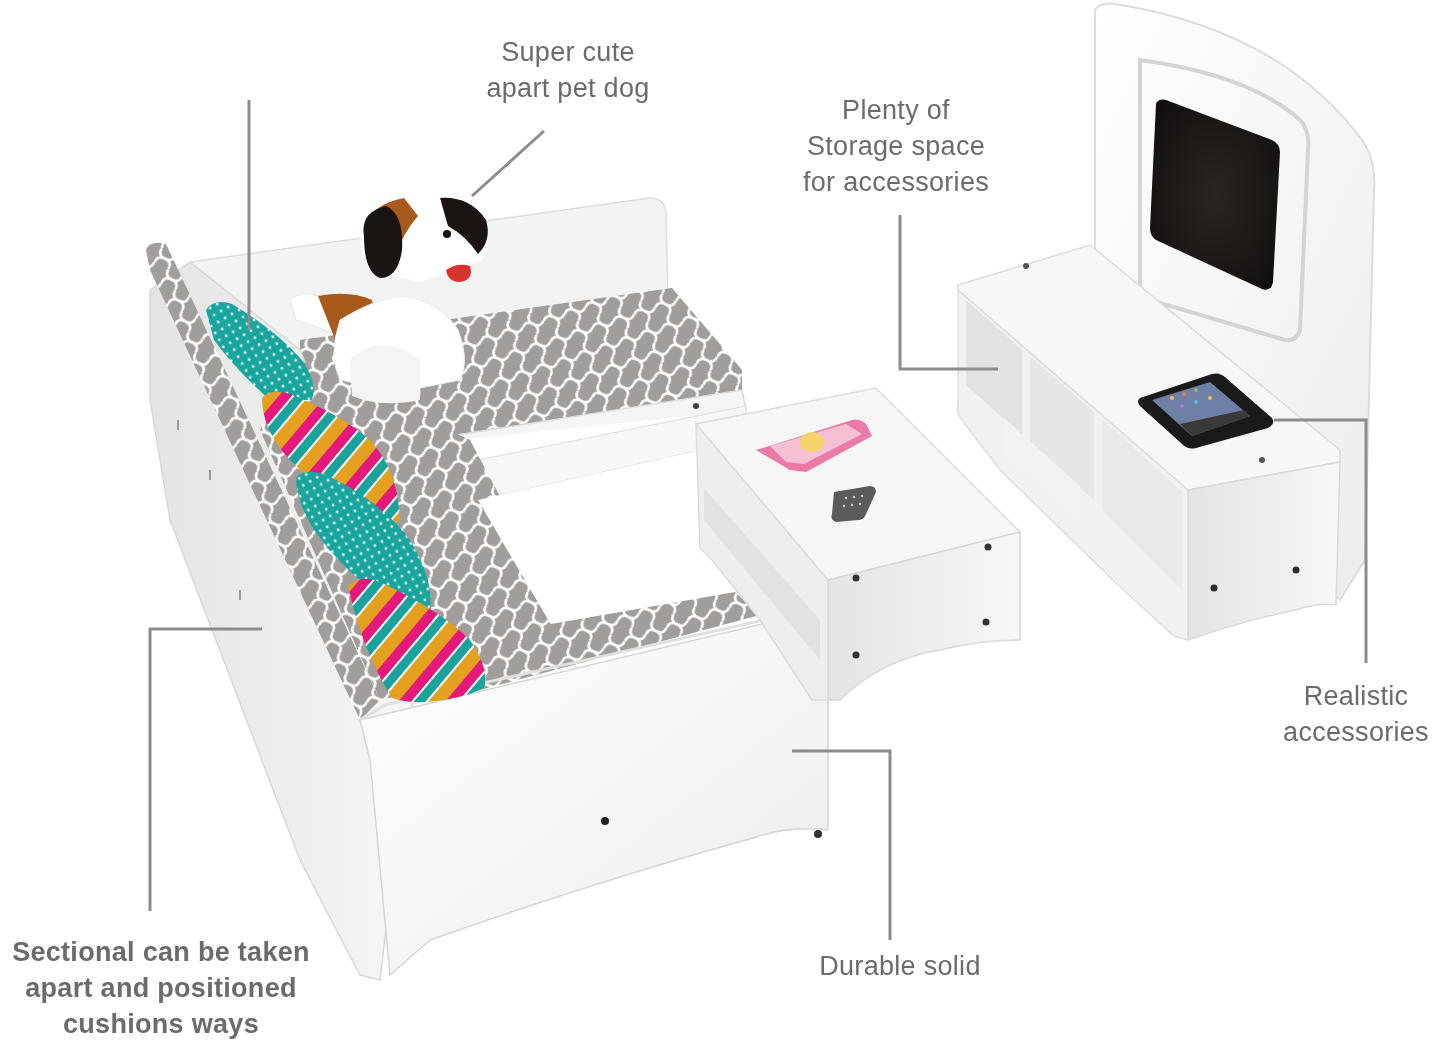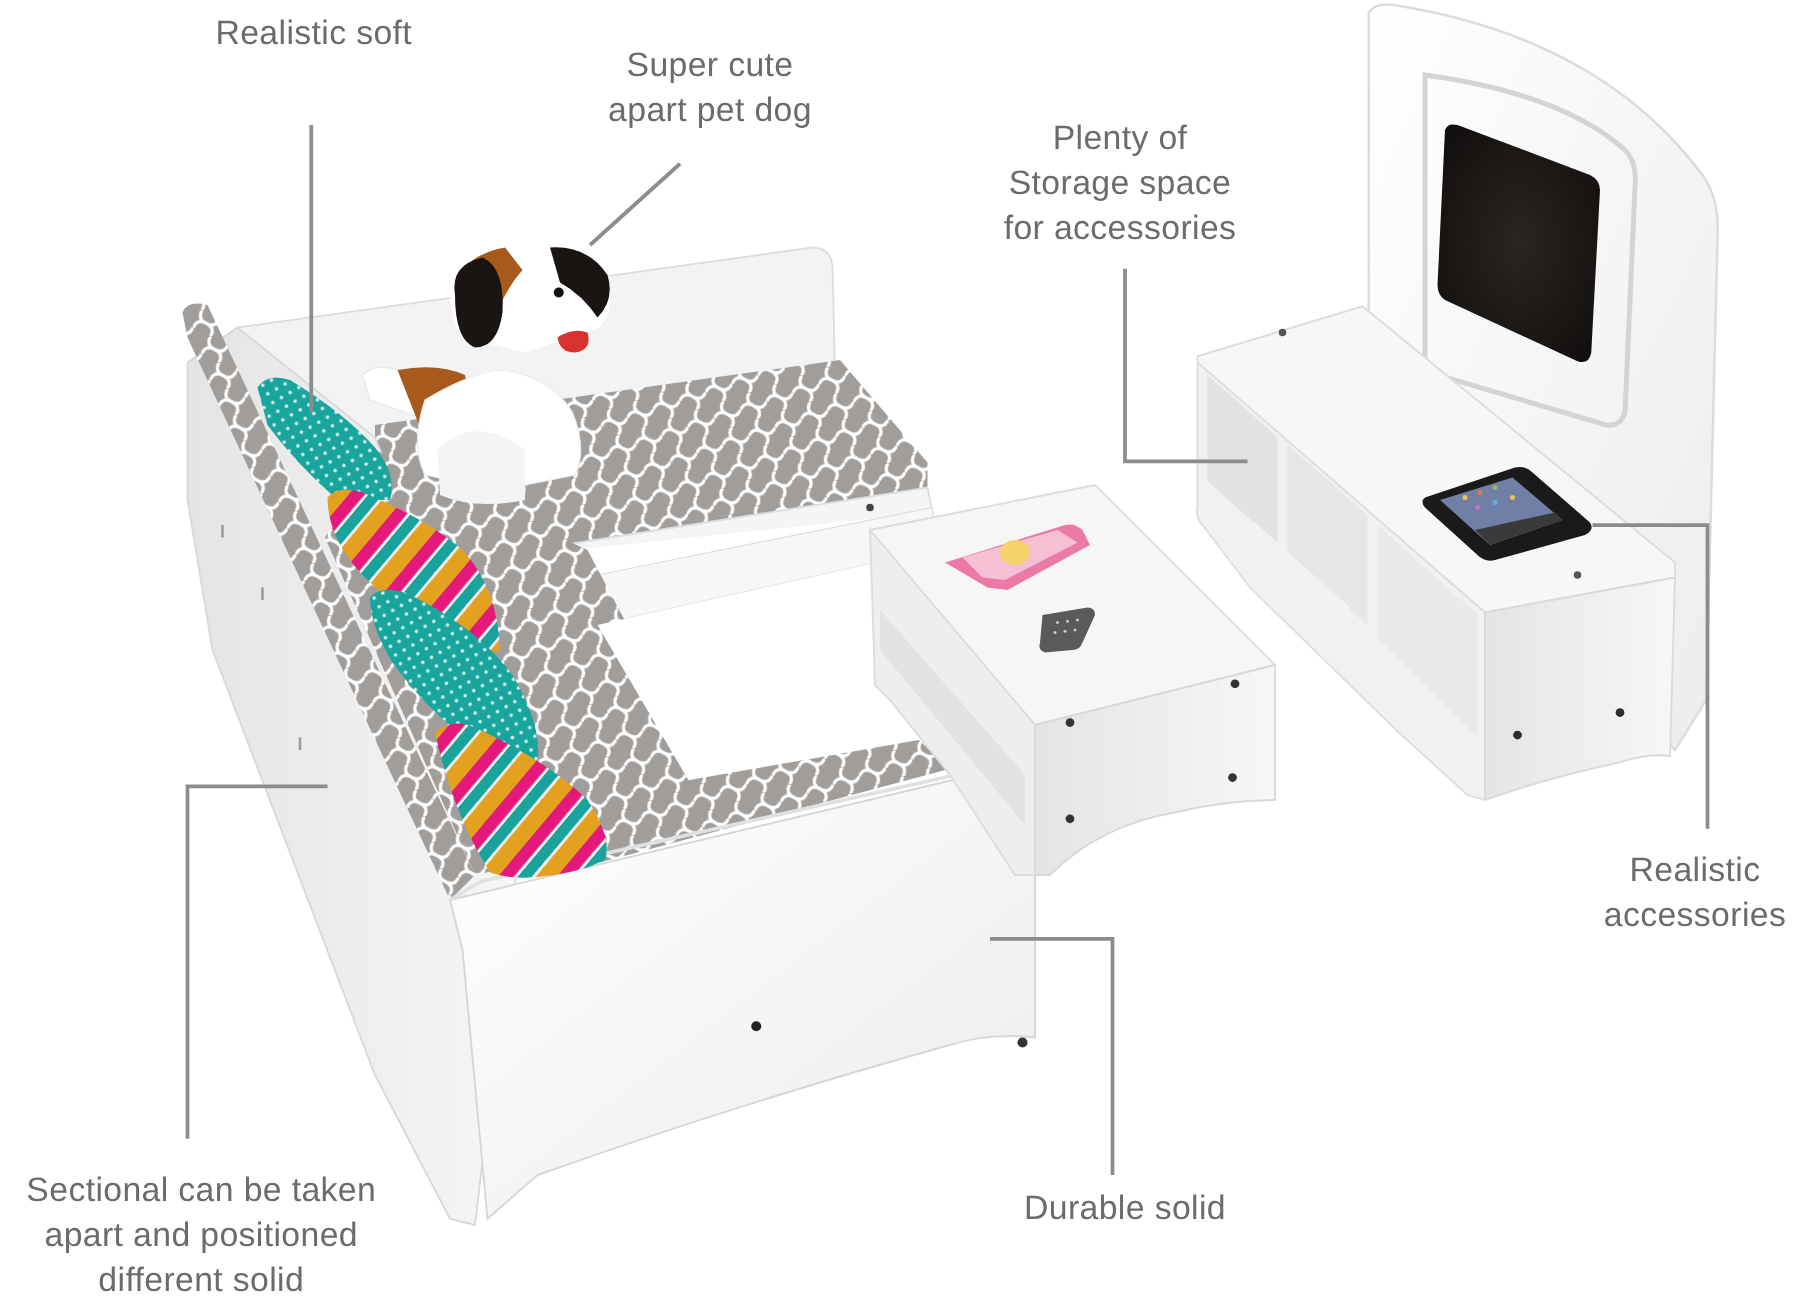--- a/index.html
+++ b/index.html
@@ -162,36 +162,35 @@
       <line x1="249" y1="100" x2="249" y2="330"></line>
       <line x1="544" y1="131" x2="472" y2="196"></line>
       <polyline points="900,215 900,369 998,369"></polyline>
       <polyline points="1274,420 1366,420 1366,663"></polyline>
       <polyline points="262,629 150,629 150,911"></polyline>
       <polyline points="792,751 890,751 890,940"></polyline>
     </g>
   </svg>
 
   <div class="callout" style="left:100px; top:8px; width:302px;">
-    <span>Realistic soft</span>
   </div>
   <div class="callout" style="left:462px; top:34px; width:212px;text-align:center;">
     <span>Super cute</span>
     <span>apart pet dog</span>
   </div>
   <div class="callout" style="left:782px; top:92px; width:228px;text-align:center;">
     <span>Plenty of</span>
     <span>Storage space</span>
     <span>for accessories</span>
   </div>
   <div class="callout" style="left:1272px; top:678px; width:168px;">
     <span>Realistic</span>
     <span>accessories</span>
   </div>
-  <div class="callout" style="left:0px; top:934px; width:322px;">
+  <div class="callout" style="left:0px; top:934px; width:322px;font-weight:bold;">
     <span>Sectional can be taken</span>
     <span>apart and positioned</span>
-    <span>different solid</span>
+    <span>cushions ways</span>
   </div>
   <div class="callout" style="left:756px; top:948px; width:288px;">
     <span>Durable solid</span>
   </div>
 </div>
 
 </body></html>

